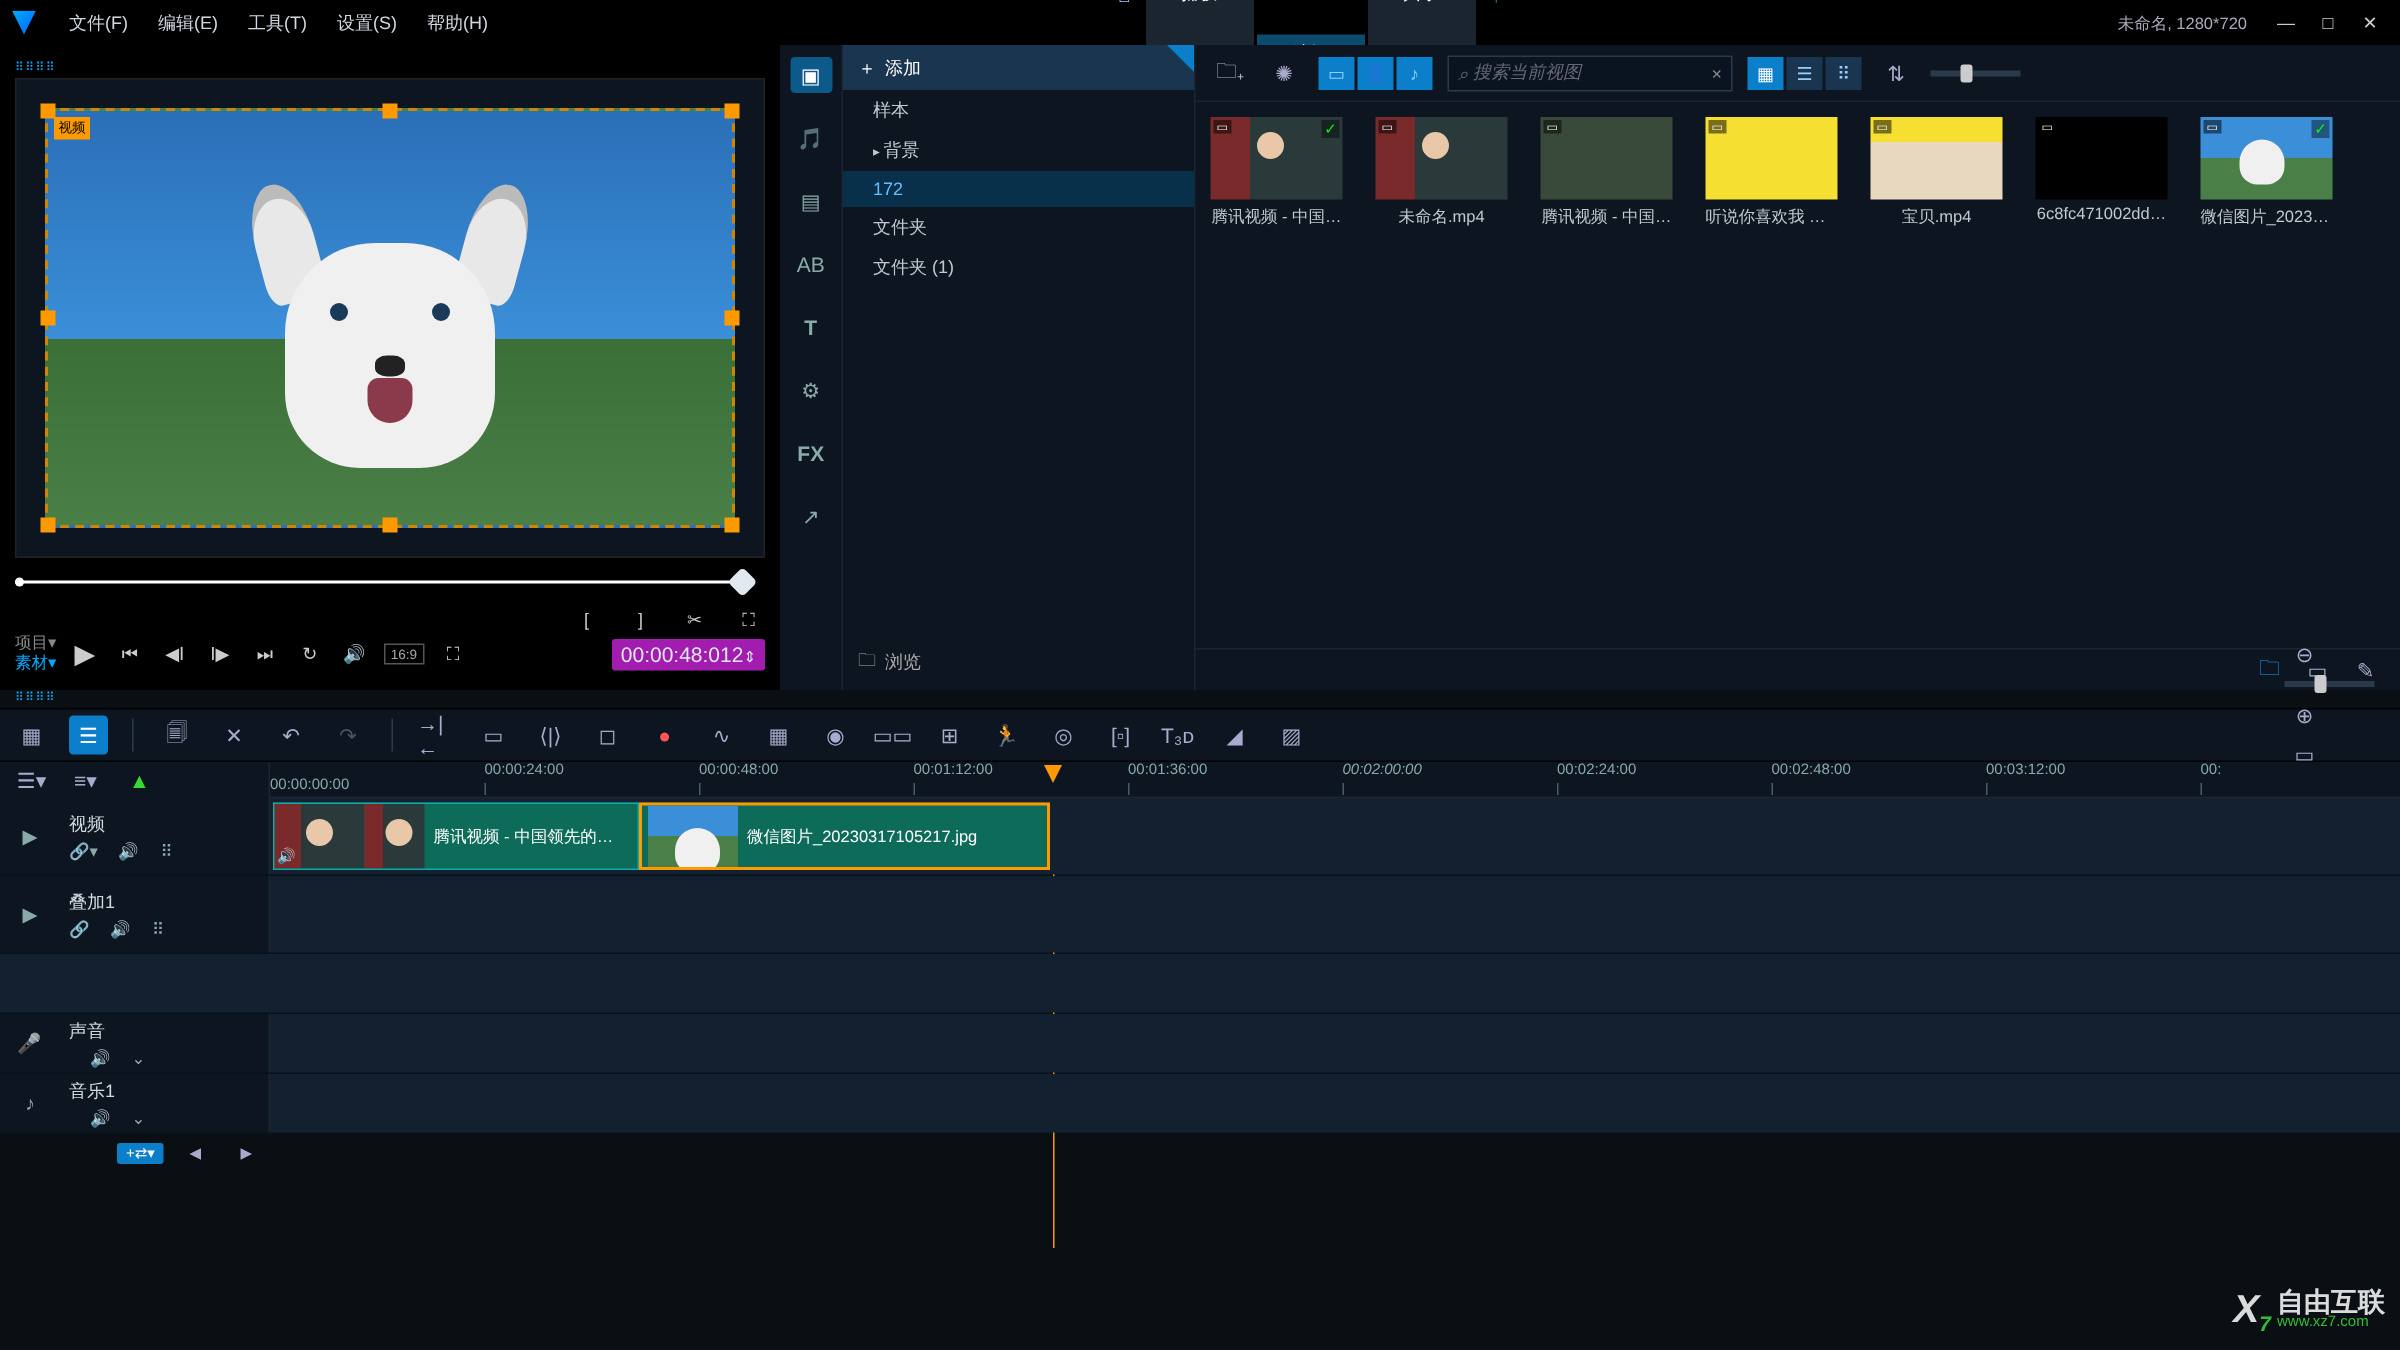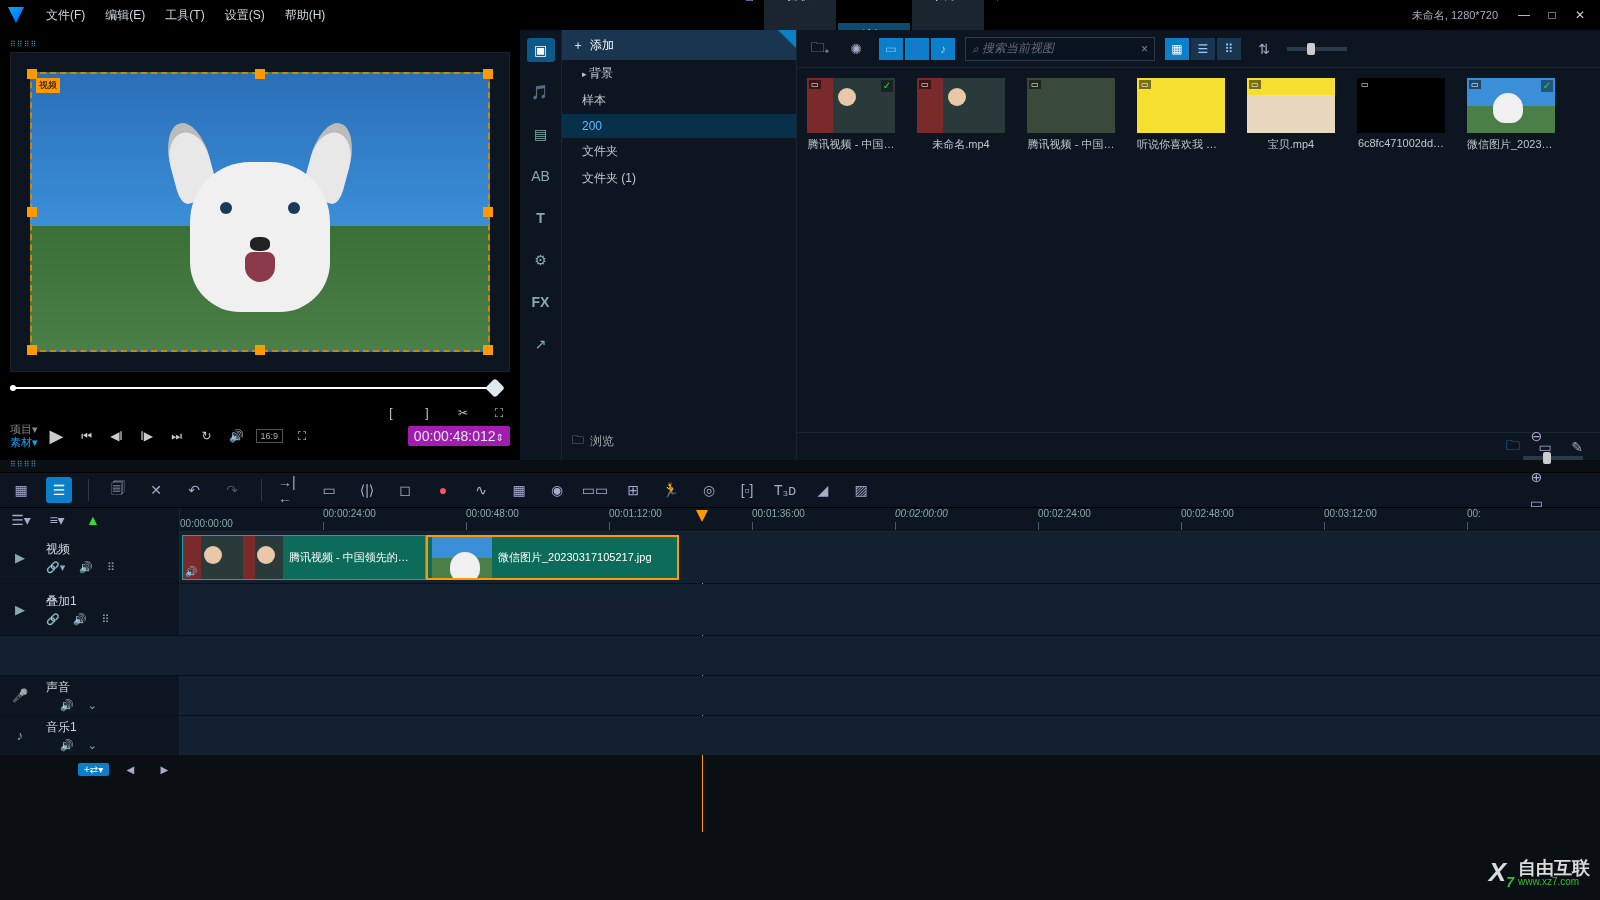--- a/index.html
+++ b/index.html
@@ -218,23 +218,23 @@
       <span class="ts-btn">⚙</span>
       <span class="ts-btn" style="font-weight:bold;">FX</span>
       <span class="ts-btn">↗</span>
     </div>
     <div class="lib-tree">
       <div class="tree-head">
         <span>＋</span>
         <span>添加</span>
         <div class="tree-pin"></div>
       </div>
+      <div class="tree-item">样本</div>
       <div class="tree-item sub">背景</div>
-      <div class="tree-item">样本</div>
-      <div class="tree-item sel">200</div>
+      <div class="tree-item sel">172</div>
       <div class="tree-item">文件夹</div>
       <div class="tree-item">文件夹 (1)</div>
       <div class="browse-foot">
         <span>🗀</span>
         <span>浏览</span>
       </div>
     </div>
     <div class="lib-main">
       <div class="lib-toolbar">
         <span class="tbtn">🗀₊</span>
@@ -392,21 +392,21 @@
               </div>
       </div>
     </div>
     <div class="track-lane">
       <div class="clip-block" style="left:2px; width:244px;">
         <div class="clip-thumb-mini th-guy"></div>
         <span style="position:absolute; bottom:2px; left:2px; color:#ff9900; font-size:10px;">🔊</span>
         <div class="clip-thumb-mini th-guy" style="width:40px;"></div>
         <span class="clip-label">腾讯视频 - 中国领先的…</span>
       </div>
-      <div class="clip-block sel" style="left:246px; width:253px;">
+      <div class="clip-block sel" style="left:246px; width:274px;">
         <div class="edge-grip"></div>
         <div class="clip-thumb-mini th-dog"></div>
         <span class="clip-label">微信图片_20230317105217.jpg</span>
         <div class="edge-grip" style="margin-left:auto;"></div>
       </div>
     </div>
   </div>
 
   <div class="track">
     <div class="track-head">

